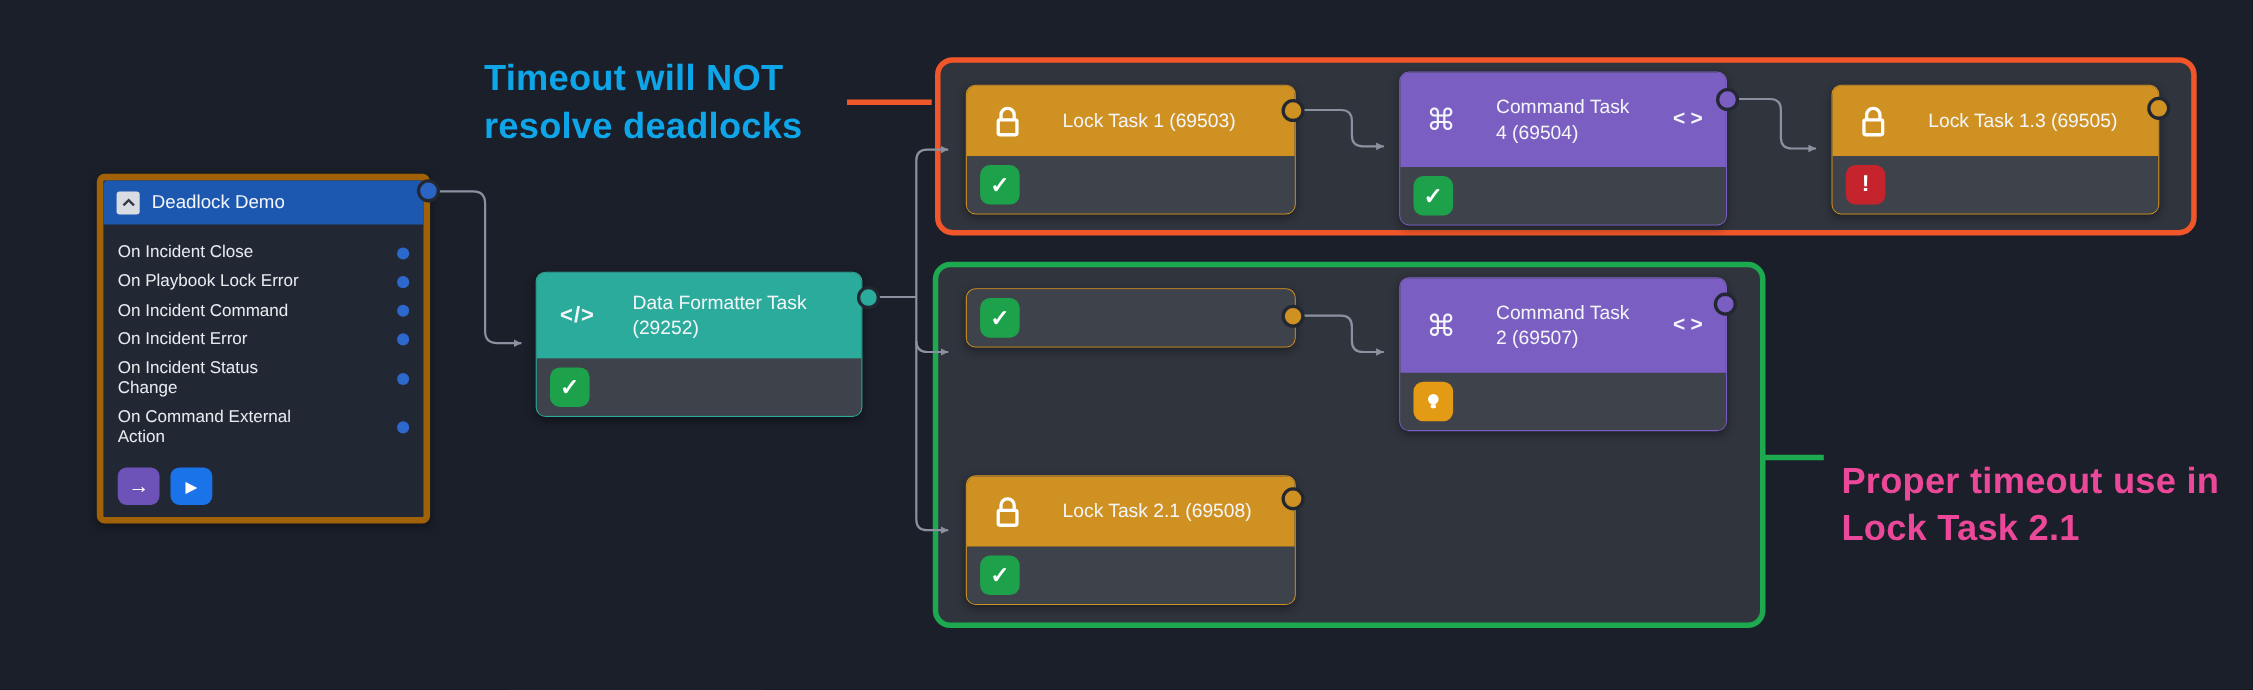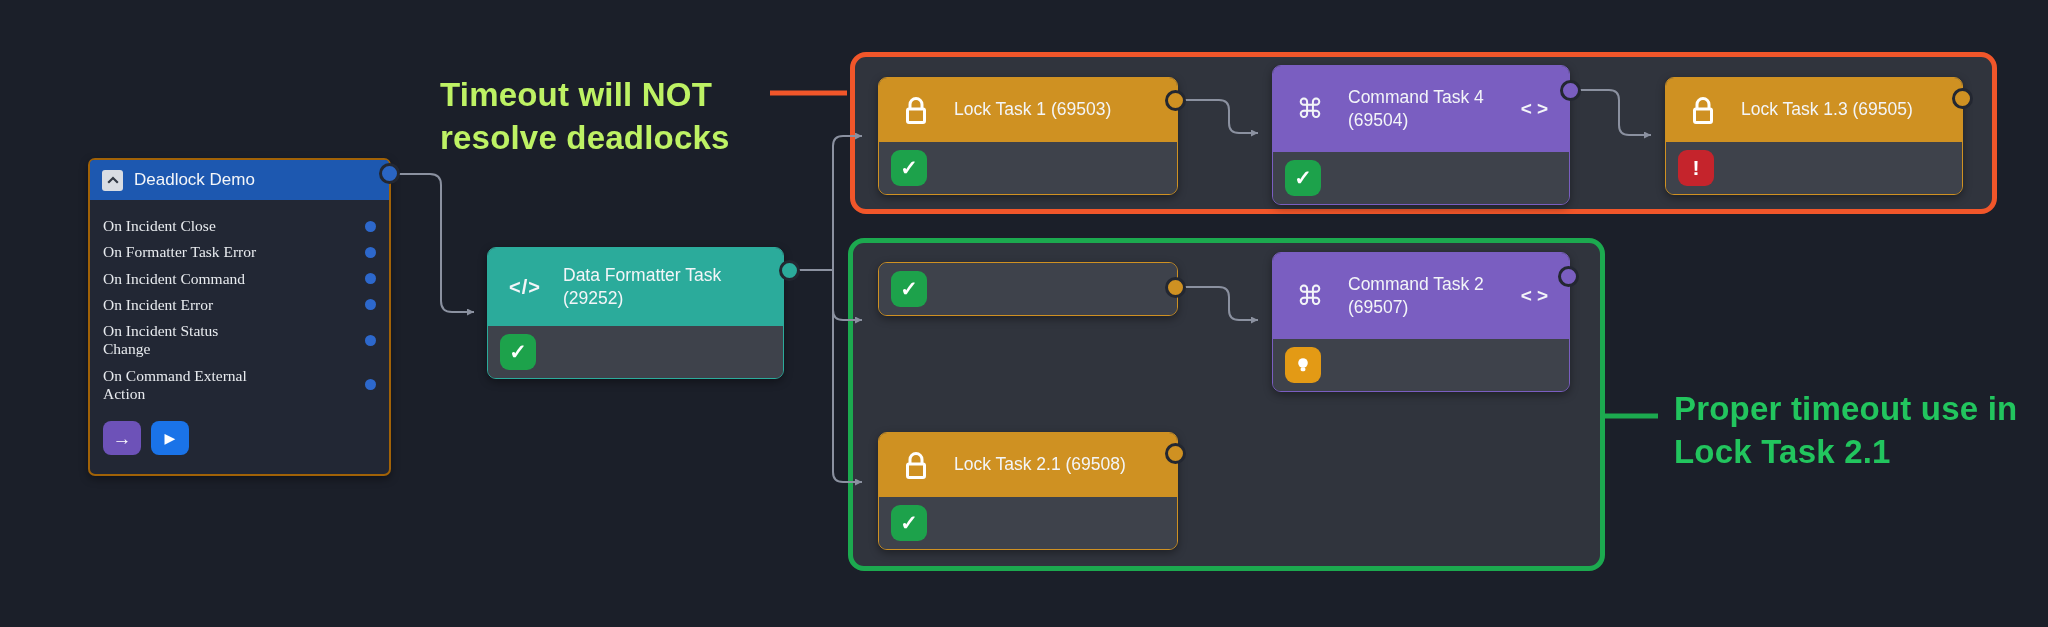--- a/index.html
+++ b/index.html
@@ -20,21 +20,21 @@
   .edge { fill:none; stroke:#8b91a0; stroke-width:2; }
   .ann-line { fill:none; stroke-width:5; }
   
   .node { position:absolute; z-index:3; box-sizing:border-box; }
   .task {
     border:1.5px solid var(--accent,#888); border-radius:9px; overflow:hidden;
     background:#3e424b; box-shadow:0 3px 9px rgba(0,0,0,.38);
   }
   .task .hd {
     background:var(--accent,#888);
-    display:flex; align-items:center; gap:19px; padding:0 12px 0 18px;
+    display:flex; align-items:center; gap:31px; padding:0 12px 0 18px;
   }
   .hd-lock { height:64px; }
   .hd-cmd  { height:86px; }
   .hd-fmt  { height:78px; }
   .nicon { width:38px; display:flex; align-items:center; justify-content:center; flex:none; }
   .glyph-cmd  { font-size:27px; line-height:1; }
   .glyph-code { font-size:20px; font-weight:700; letter-spacing:1px; }
   .title { font-size:17.5px; line-height:1.32; font-weight:400; }
   .w-cmd .title { max-width:168px; }
   .w-fmt .title { max-width:188px; }
@@ -47,33 +47,33 @@
   .badge .tick { font-size:21px; font-weight:700; }
   .badge .bang { font-size:21px; font-weight:800; }
   
   .port {
     position:absolute; z-index:4; width:15px; height:15px; border-radius:50%;
     background:var(--accent,#888); border:3px solid #232731; box-sizing:content-box;
   }
   
   .trigger {
     left:88px; top:158px; width:303px; height:318px;
-    border:2px solid #a16207; border-radius:7px; background:#222734;
+    border:6px solid #a16207; border-radius:7px; background:#222734;
     box-shadow:0 3px 9px rgba(0,0,0,.38);
   }
   .trigger .thd {
     height:40px; display:flex; align-items:center; gap:11px; padding:0 12px;
     border-radius:4px 4px 0 0;
   }
   .caret-box {
     width:21px; height:21px; border-radius:3px; background:#d9dde3;
     display:flex; align-items:center; justify-content:center; flex:none;
   }
   .ttitle { font-size:17px; }
-  .rows { padding:9px 13px 0 13px;font-family:Liberation Serif, serif; }
+  .rows { padding:9px 13px 0 13px; }
   .row { display:flex; align-items:center; margin:8px 0; }
   .rlabel { font-size:15.5px; line-height:1.18; color:#e8ebef; white-space:pre-line; flex:1; }
   .dot { width:11px; height:11px; border-radius:50%; margin-left:auto; flex:none; }
   .tfoot { display:flex; gap:10px; padding:10px 13px; }
   .tbtn {
     width:38px; height:34px; border:none; border-radius:8px; color:#fff;
     display:flex; align-items:center; justify-content:center; cursor:pointer; padding:0;
   }
   .tbtn .gi-arrow { font-size:19px; font-weight:700; line-height:1; }
   .tbtn .gi-play  { font-size:14px; line-height:1; }
@@ -119,21 +119,21 @@
         </svg>
       </span>
       <span class="ttitle">Deadlock Demo</span>
     </div>
     <div class="rows">
       <div class="row">
         <span class="rlabel">On Incident Close</span>
         <span class="dot" style="background-color: rgb(45, 104, 204);"></span>
       </div>
       <div class="row">
-        <span class="rlabel">On Formatter Task Error</span>
+        <span class="rlabel">On Playbook Lock Error</span>
         <span class="dot" style="background-color: rgb(45, 104, 204);"></span>
       </div>
       <div class="row">
         <span class="rlabel">On Incident Command</span>
         <span class="dot" style="background-color: rgb(45, 104, 204);"></span>
       </div>
       <div class="row">
         <span class="rlabel">On Incident Error</span>
         <span class="dot" style="background-color: rgb(45, 104, 204);"></span>
       </div>
@@ -260,16 +260,16 @@
 
   <span class="port" style="left: 379px; top: 163px; --accent: #2a65c3;"></span>
   <span class="port" style="left: 779px; top: 260px; --accent: #2bab9b;"></span>
   <span class="port" style="left: 1165px; top: 90px; --accent: #cf9122;"></span>
   <span class="port" style="left: 1560px; top: 80px; --accent: #7a5ec1;"></span>
   <span class="port" style="left: 1952px; top: 88px; --accent: #cf9122;"></span>
   <span class="port" style="left: 1165px; top: 277px; --accent: #cf9122;"></span>
   <span class="port" style="left: 1558px; top: 266px; --accent: #7a5ec1;"></span>
   <span class="port" style="left: 1165px; top: 443px; --accent: #cf9122;"></span>
 
-  <div class="note note-orange" style="color: #bef264; margin-top: 24px;">Timeout will NOT resolve deadlocks</div>
-  <div class="note note-green" style="color: #22c55e;">Proper timeout use in Lock Task 2.1</div>
+  <div class="note note-orange" style="color: #0ea5e9;">Timeout will NOT resolve deadlocks</div>
+  <div class="note note-green" style="color: #ec4899; margin-top: 28px;">Proper timeout use in Lock Task 2.1</div>
 
 </div>
 
 </body></html>

